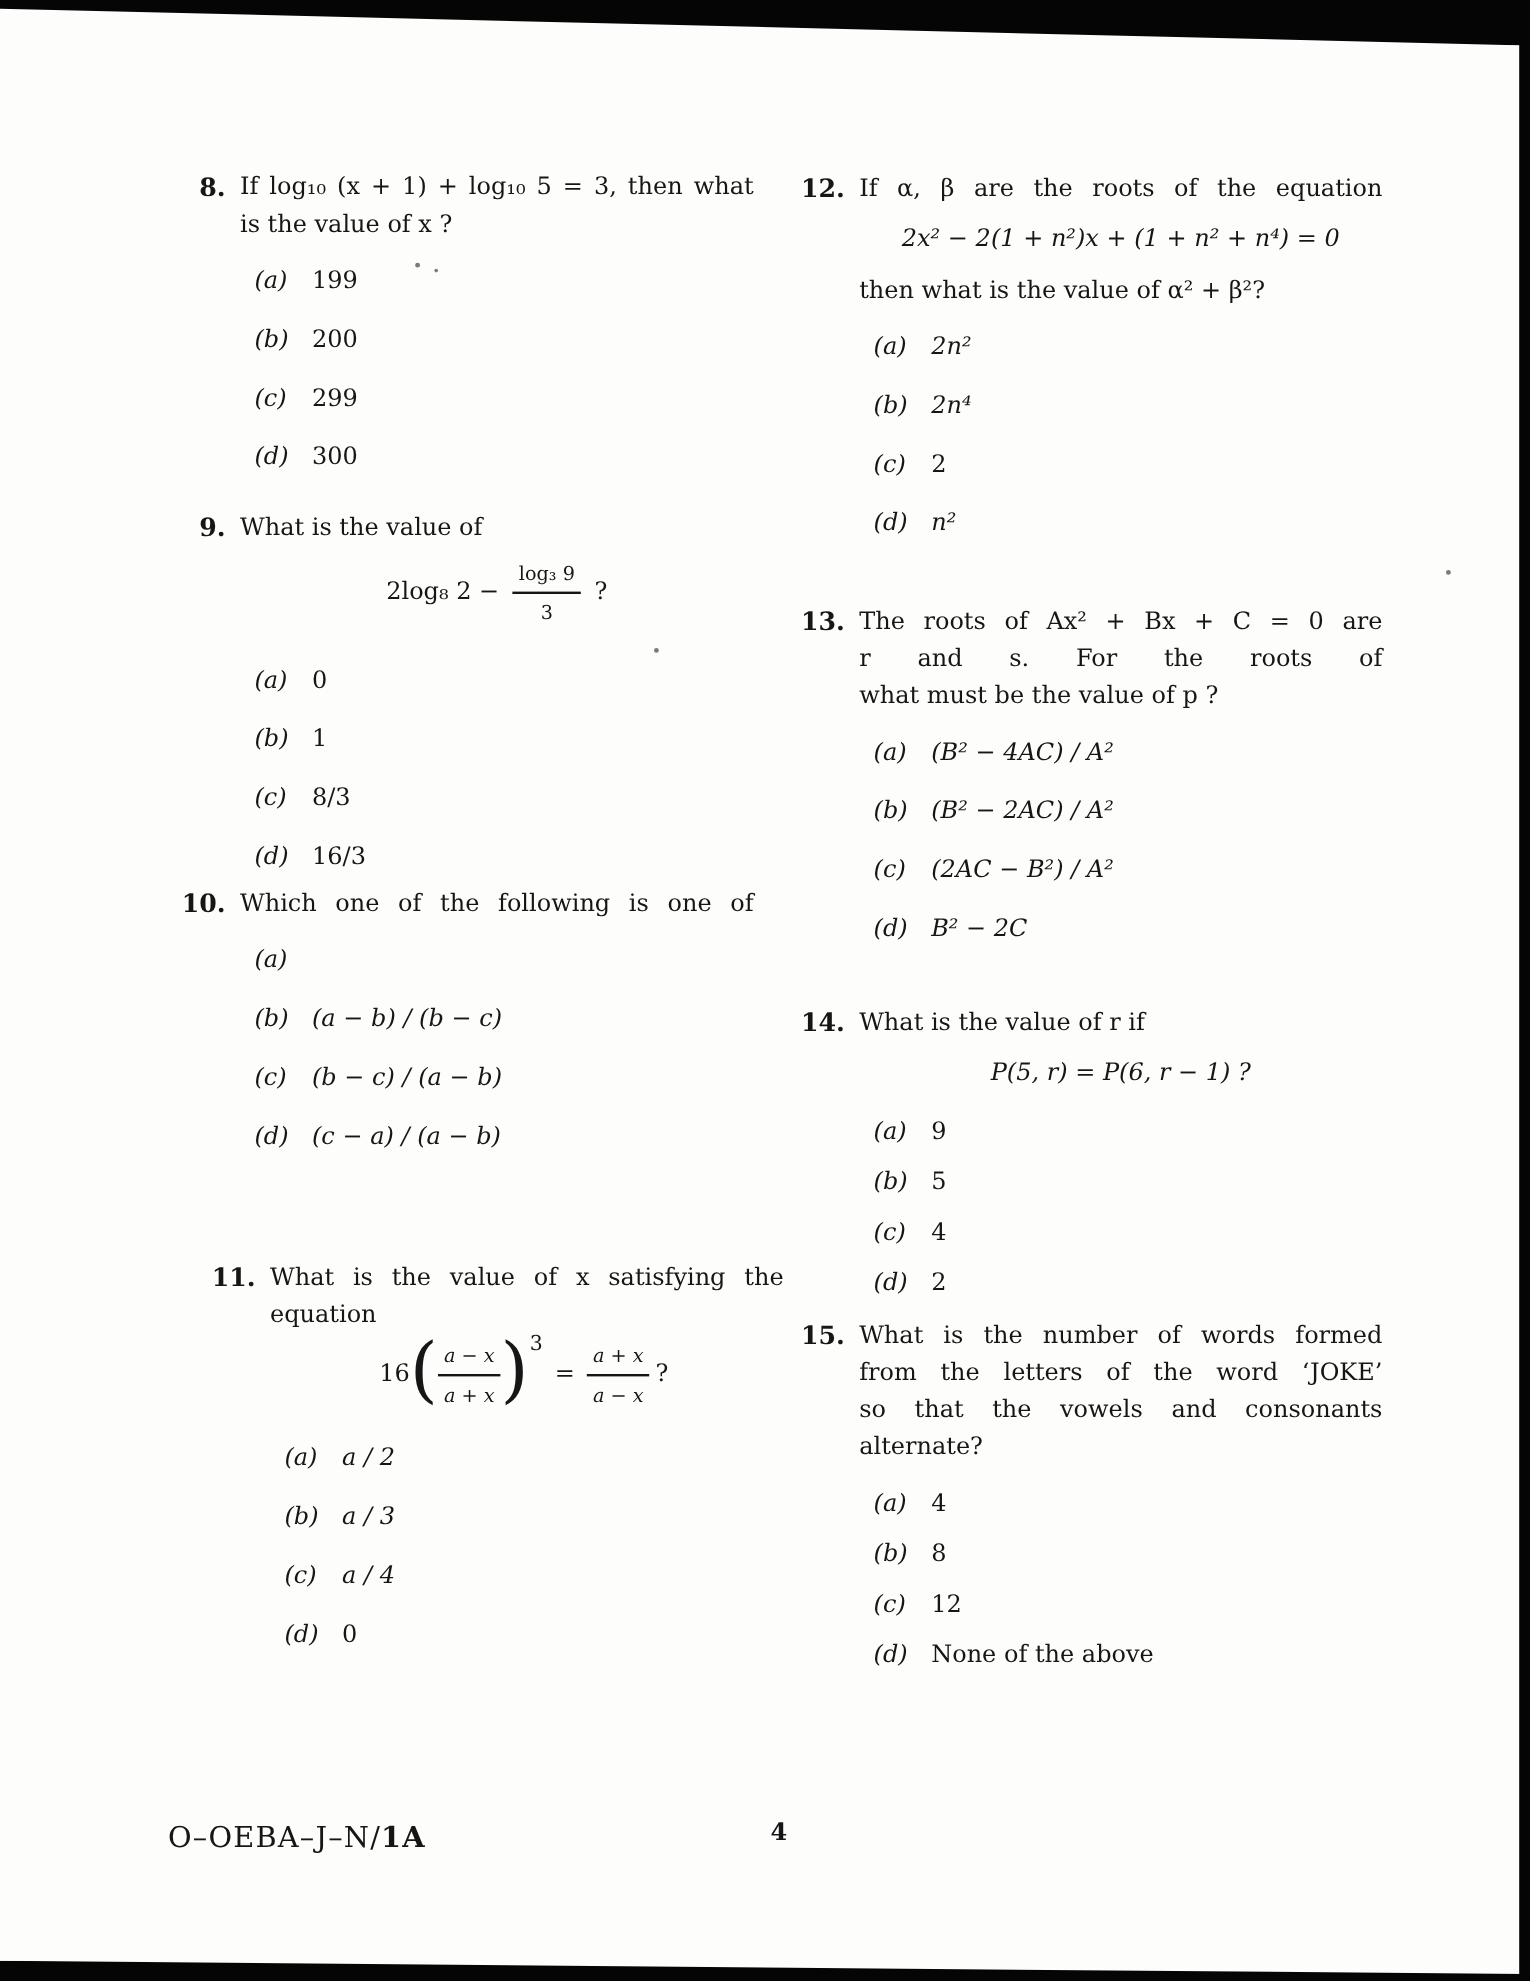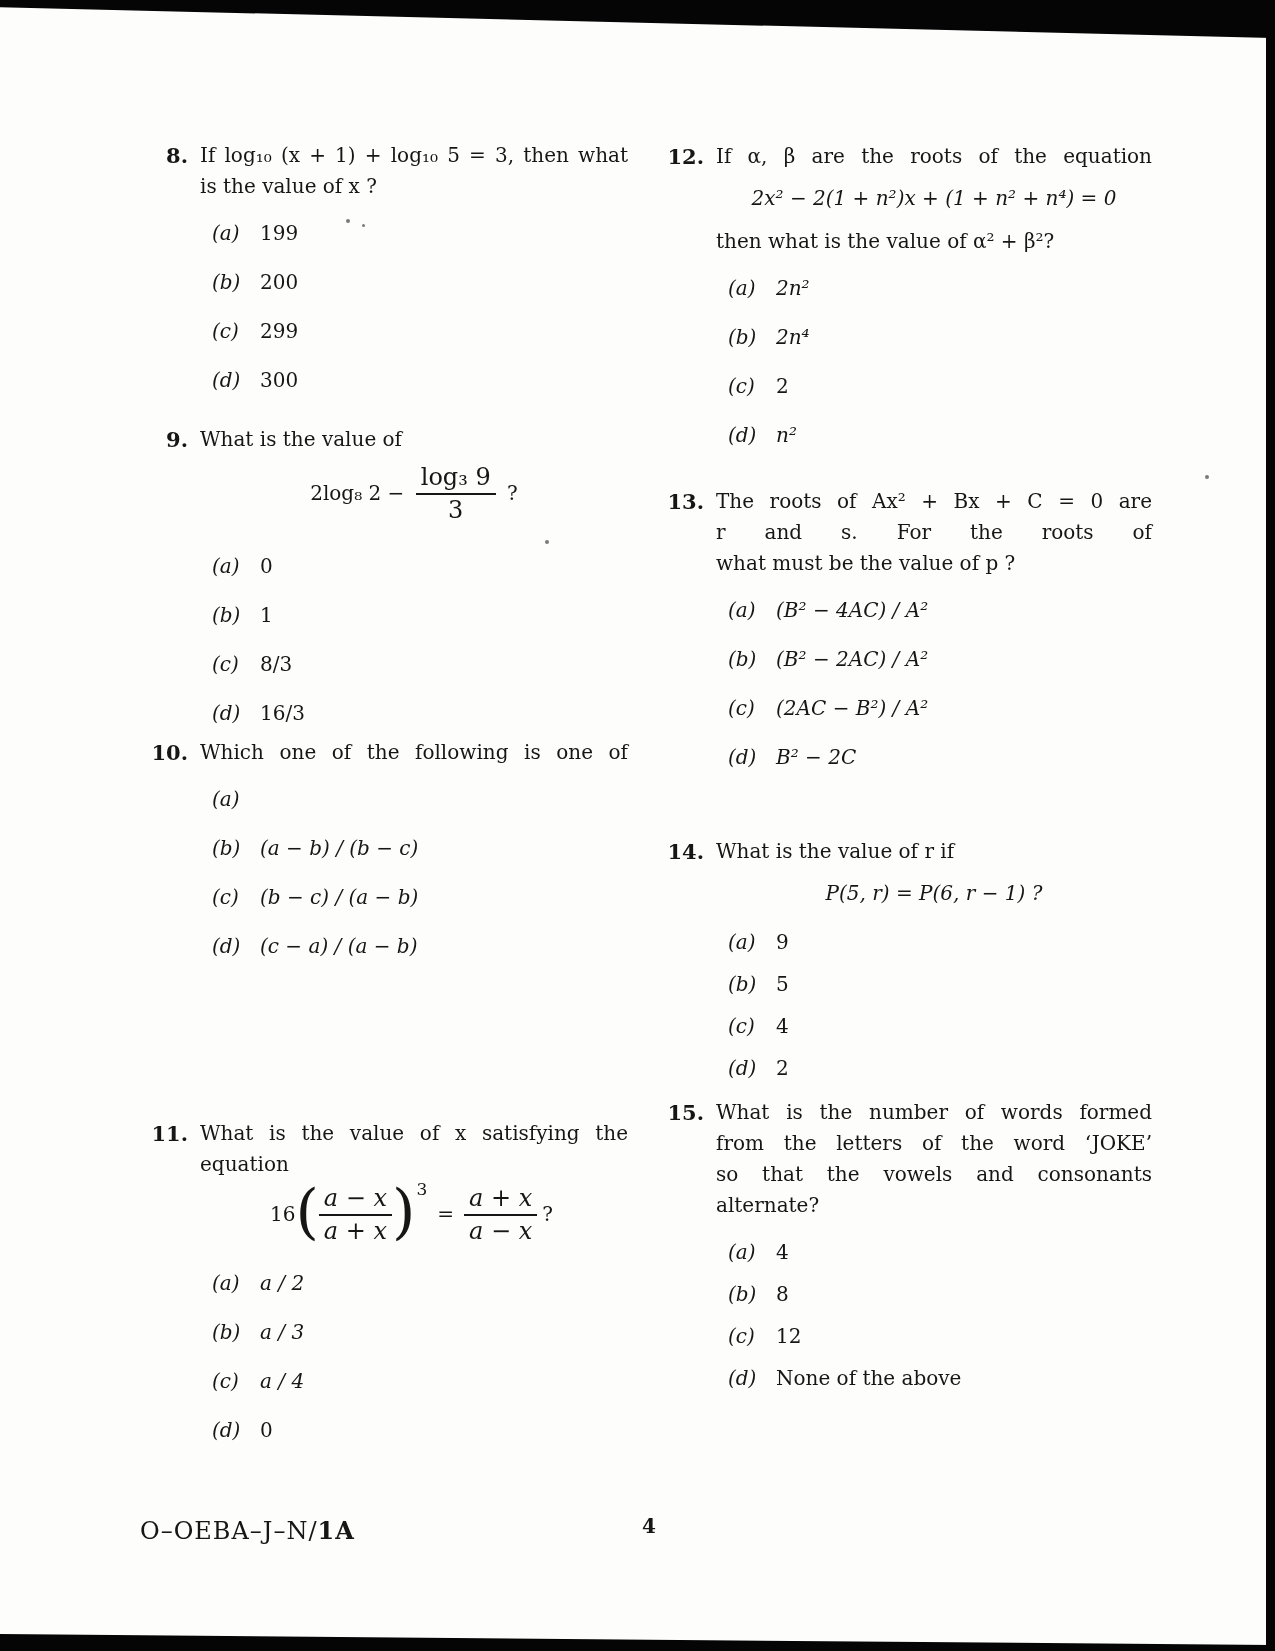--- a/index.html
+++ b/index.html
@@ -30,21 +30,21 @@
   .q-body { flex:1; min-width:0; }
 
   .q-line { font-size:20px; line-height:31px; white-space:nowrap; }
   .q-line.just { white-space:normal; text-align:justify; text-align-last:justify; }
 
   .formula { text-align:center; font-size:20px; line-height:36px; margin:8px 0 10px; }
   .formula.tall { margin:4px 0 6px; }
   .math { font-style:italic; }
 
   .frac { display:inline-block; vertical-align:middle; text-align:center;
-          font-size:24px; line-height:29px; }
+          font-size:16px; line-height:29px; }
   .frac .num { display:block; border-bottom:2px solid #161616; padding:0 5px 1px; }
   .frac .den { display:block; padding-top:1px; }
 
   .fpart { margin:0 5px; }
   .feq   { margin:0 10px; }
   .bigp  { font-size:60px; font-weight:normal; line-height:0; vertical-align:middle;
            position:relative; top:-4px; font-style:normal; }
   .exp3  { font-size:17px; position:relative; top:-26px; margin-left:1px; font-style:normal; }
 
   .options { padding-top:16px; }
@@ -150,21 +150,21 @@
             <span class="opt-text math">(b − c) / (a − b)</span>
           </div>
           <div class="option">
             <span class="opt-label">(d)</span>
             <span class="opt-text math">(c − a) / (a − b)</span>
           </div>
         </div>
       </div>
     </div>
 
-    <div class="question" style="top:1118px;">
+    <div class="question" style="top:1049px;margin-left:25px;">
       <div class="q-num">11.</div>
       <div class="q-body">
         <div class="q-line just">What is the value of x satisfying the</div>
         <div class="q-line">equation</div>
         <div class="formula tall">
           <span>16</span><span class="bigp">(</span><span class="frac math"><span class="num">a − x</span><span class="den">a + x</span></span><span class="bigp">)</span><span class="exp3">3</span><span class="feq">=</span><span class="frac math"><span class="num">a + x</span><span class="den">a − x</span></span><span class="fpart">?</span>
         </div>
         <div class="options">
           <div class="option">
             <span class="opt-label">(a)</span>
@@ -209,21 +209,21 @@
             <span class="opt-text">2</span>
           </div>
           <div class="option">
             <span class="opt-label">(d)</span>
             <span class="opt-text math">n²</span>
           </div>
         </div>
       </div>
     </div>
 
-    <div class="question" style="top:486px;">
+    <div class="question" style="top:502px;">
       <div class="q-num">13.</div>
       <div class="q-body">
         <div class="q-line just math" style="font-style:normal;">The roots of Ax² + Bx + C = 0 are</div>
         <div class="q-line just">r and s. For the roots of</div>
         <div class="q-line">what must be the value of p ?</div>
         <div class="options">
           <div class="option">
             <span class="opt-label">(a)</span>
             <span class="opt-text math">(B² − 4AC) / A²</span>
           </div>

